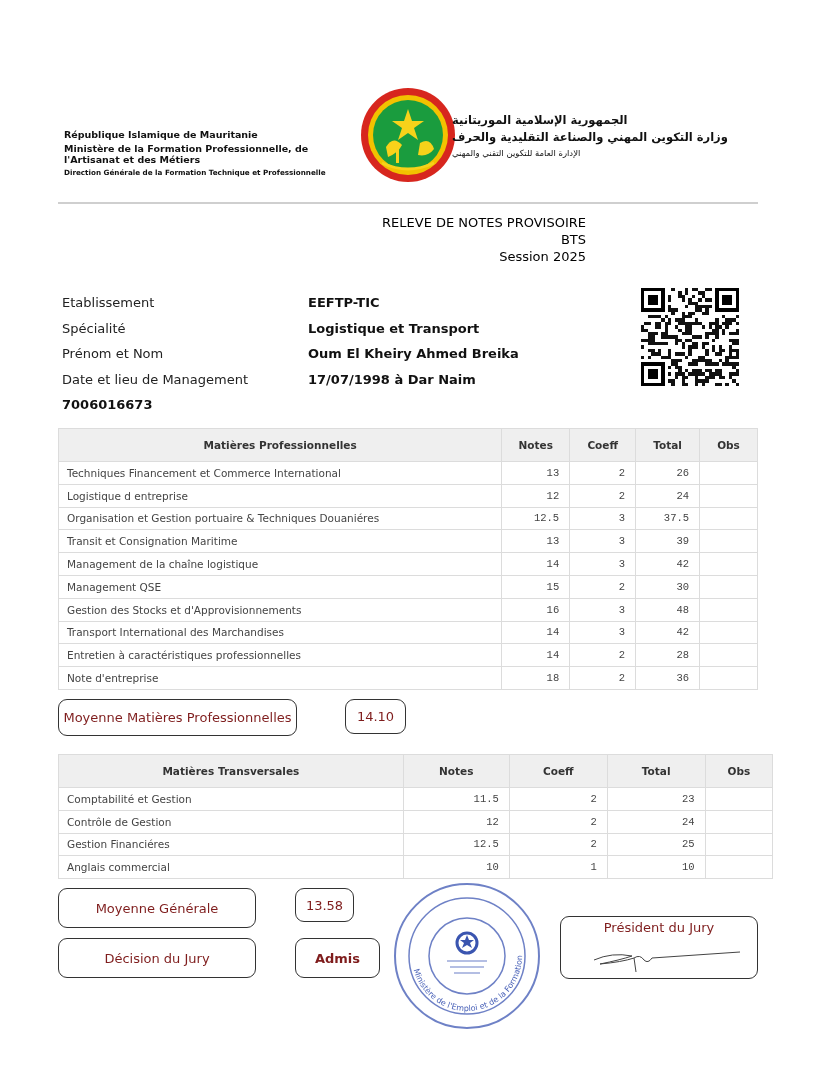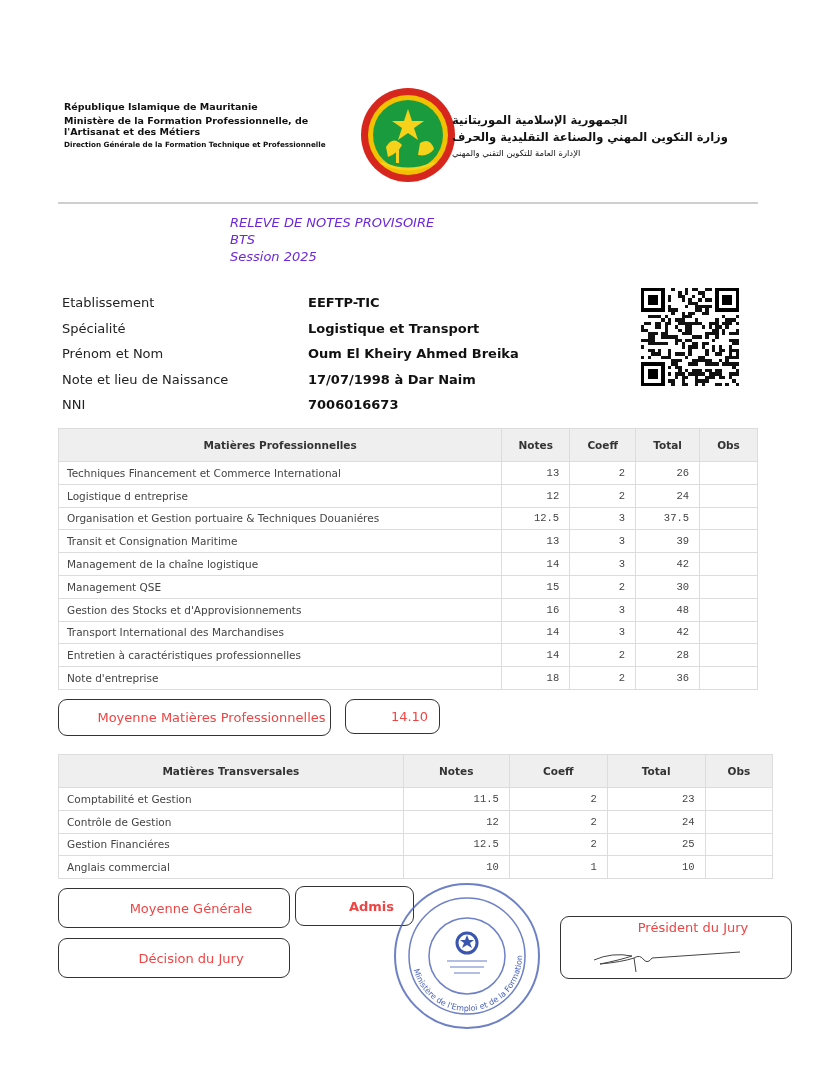--- a/index.html
+++ b/index.html
@@ -1,57 +1,57 @@
 <!DOCTYPE html>
 <html><head>
 <meta charset="utf-8">
 <style>
   html, body { margin: 0; padding: 0; background: #ffffff; }
   body { width: 816px; height: 1080px; position: relative; overflow: hidden;
          font-family: "DejaVu Sans", sans-serif; color: #222; }
   .abs { position: absolute; }
 
   
-  .hdr-left { left: 64px; top: 100px; width: 300px; font-weight: bold; color: #111; }
+  .hdr-left { left: 64px; top: 128px; width: 300px; font-weight: bold; color: #111; }
   .hdr-left .l1 { font-size: 9.5px; line-height: 13px; }
   .hdr-left .l2 { font-size: 9.5px; line-height: 11px; margin-top: 2px; }
   .hdr-left .l3 { font-size: 7.2px; line-height: 12px; margin-top: 2px; }
   .hdr-right { right: 64px; top: 112px; width: 300px; text-align: left; direction: rtl; font-weight: bold; color: #111; }
   .hdr-right .r1 { font-size: 11.5px; line-height: 17px; }
   .hdr-right .r2 { font-size: 11.5px; line-height: 17px; }
   .hdr-right .r3 { font-size: 8.5px; line-height: 14px; font-weight: normal; }
   .emblem { left: 358px; top: 87px; width: 100px; height: 96px; }
   .hr { left: 58px; top: 202px; width: 700px; height: 2px; background: #cfcfcf; }
 
-  .title-block { left: 230px; top: 214px; width: 356px; text-align: left; font-size: 13px; line-height: 17px; color: #6d28d9; font-style: italic; }
+  .title-block { left: 230px; top: 214px; width: 356px; text-align: right; font-size: 13px; line-height: 17px; color: #000000; }
 
   
   .info { left: 62px; top: 290px; width: 560px; }
   .info-row { height: 25.5px; display: flex; align-items: center; font-size: 13px; }
   .info-label { width: 246px; color: #222; }
   .info-val { font-weight: bold; color: #111; }
   .qr { left: 641px; top: 288px; width: 98px; height: 98px; }
 
   
   table.grades { position: absolute; border-collapse: collapse; font-size: 10.5px; color: #444; }
   table.grades th { background: #efefef; font-weight: bold; color: #333; height: 30px; border: 1px solid #dcdcdc; font-size: 10.5px; }
   table.grades td { height: 21.8px; border: 1px solid #dcdcdc; padding: 0 8px; }
   table.grades td.num { text-align: right; padding-right: 10px; font-family: Liberation Mono, monospace; }
   .t1 { left: 58px; top: 428px; width: 700px; padding-left: 36px; }
   .t2 { left: 58px; top: 754px; width: 715px; }
 
   
   .rbox { position: absolute; border: 1.3px solid #333; border-radius: 9px; display: flex;
-          align-items: center; justify-content: center; text-align: center; font-size: 13px; color: #ef4444; background: #fff; padding-left: 34px; }
+          align-items: center; justify-content: center; text-align: center; font-size: 13px; color: #7f1d1d; background: #fff; }
   .moy-pro-label { left: 58px; top: 699px; width: 237px; height: 35px; line-height: 17px; }
   .moy-pro-val { left: 345px; top: 699px; width: 59px; height: 33px; }
   .moy-gen-label { left: 58px; top: 888px; width: 196px; height: 38px; }
   .moy-gen-val { left: 295px; top: 888px; width: 57px; height: 32px; }
   .dec-label { left: 58px; top: 938px; width: 196px; height: 38px; }
-  .dec-val { left: 295px; top: 886px; width: 83px; height: 38px; font-weight: bold; text-align: right; }
+  .dec-val { left: 295px; top: 938px; width: 83px; height: 38px; font-weight: bold; text-align: right; }
   .pres-box { left: 560px; top: 916px; width: 196px; height: 59px; align-items: flex-start; padding-top: 2px; }
   .pres-label { margin-top: 1px; }
   .stamp { left: 392px; top: 881px; width: 150px; height: 150px; }
   .signature { left: 592px; top: 946px; width: 150px; height: 28px; }
 </style>
 </head>
 <body>
 
 <div class="abs hdr-left">
   <div class="l1">République Islamique de Mauritanie</div>
@@ -93,25 +93,24 @@
   </div>
   <div class="info-row">
     <span class="info-label">Spécialité</span>
     <span class="info-val">Logistique et Transport</span>
   </div>
   <div class="info-row">
     <span class="info-label">Prénom et Nom</span>
     <span class="info-val">Oum El Kheiry Ahmed Breika</span>
   </div>
   <div class="info-row">
-    <span class="info-label">Note et lieu de Naissance</span>
+    <span class="info-label">Date et lieu de Management</span>
     <span class="info-val">17/07/1998 à Dar Naim</span>
   </div>
   <div class="info-row">
-    <span class="info-label">NNI</span>
     <span class="info-val">7006016673</span>
   </div>
 </div>
 
 <div class="abs qr">
   <svg id="qr-svg" viewBox="0 0 29 29" width="98" height="98" shape-rendering="crispEdges">
       <rect x="9" y="0" width="1" height="1" fill="#111"></rect>
       <rect x="13" y="0" width="1" height="1" fill="#111"></rect>
       <rect x="15" y="0" width="1" height="1" fill="#111"></rect>
       <rect x="16" y="0" width="1" height="1" fill="#111"></rect>

